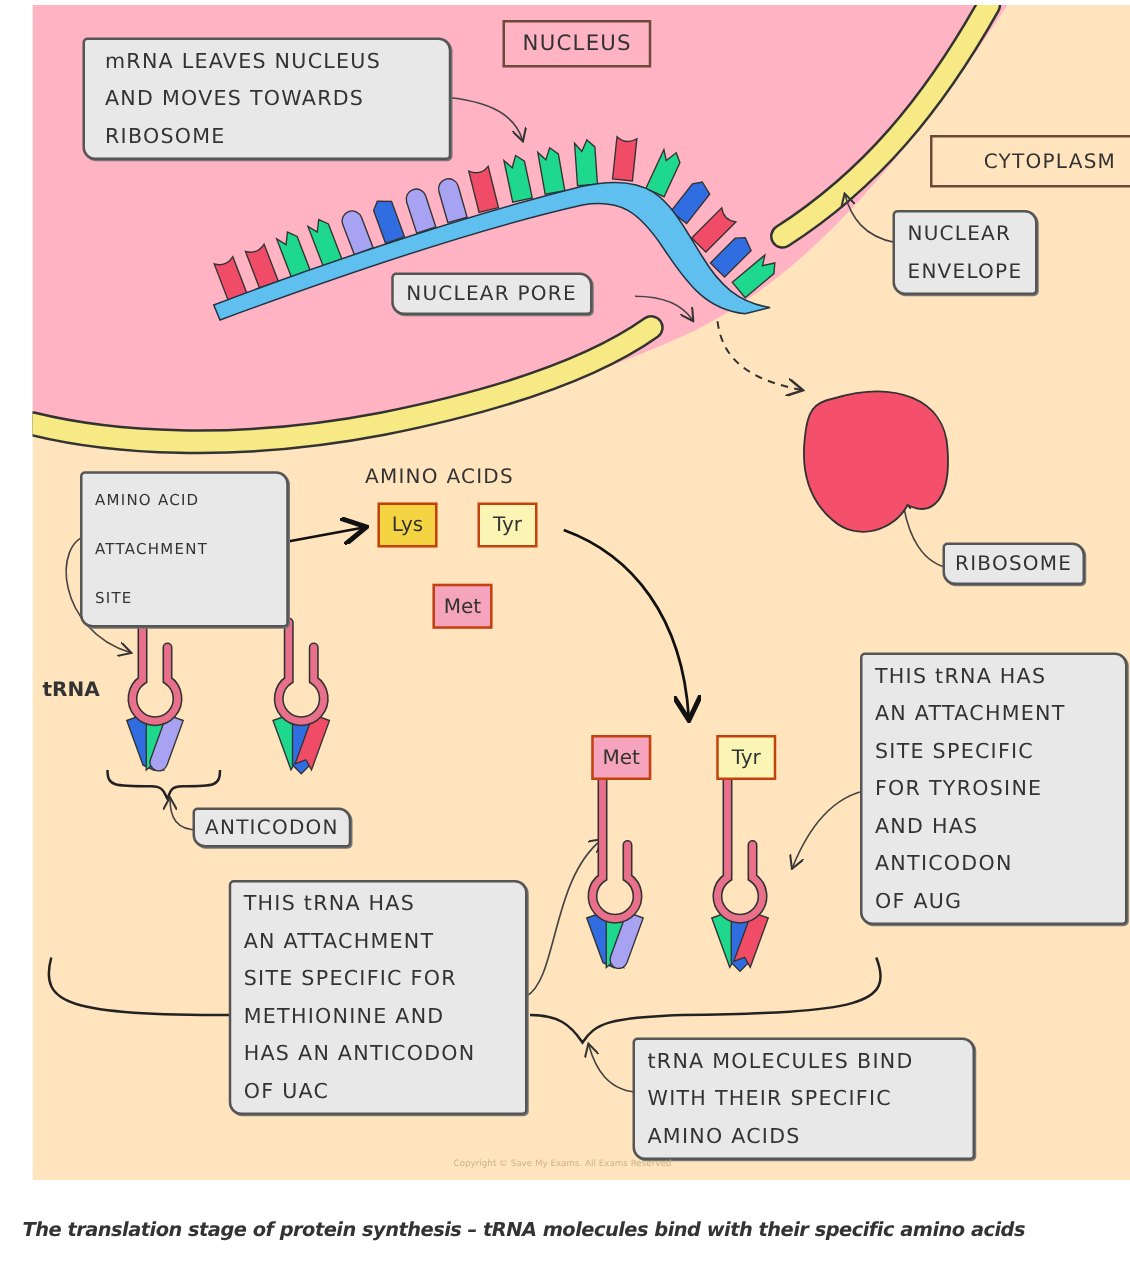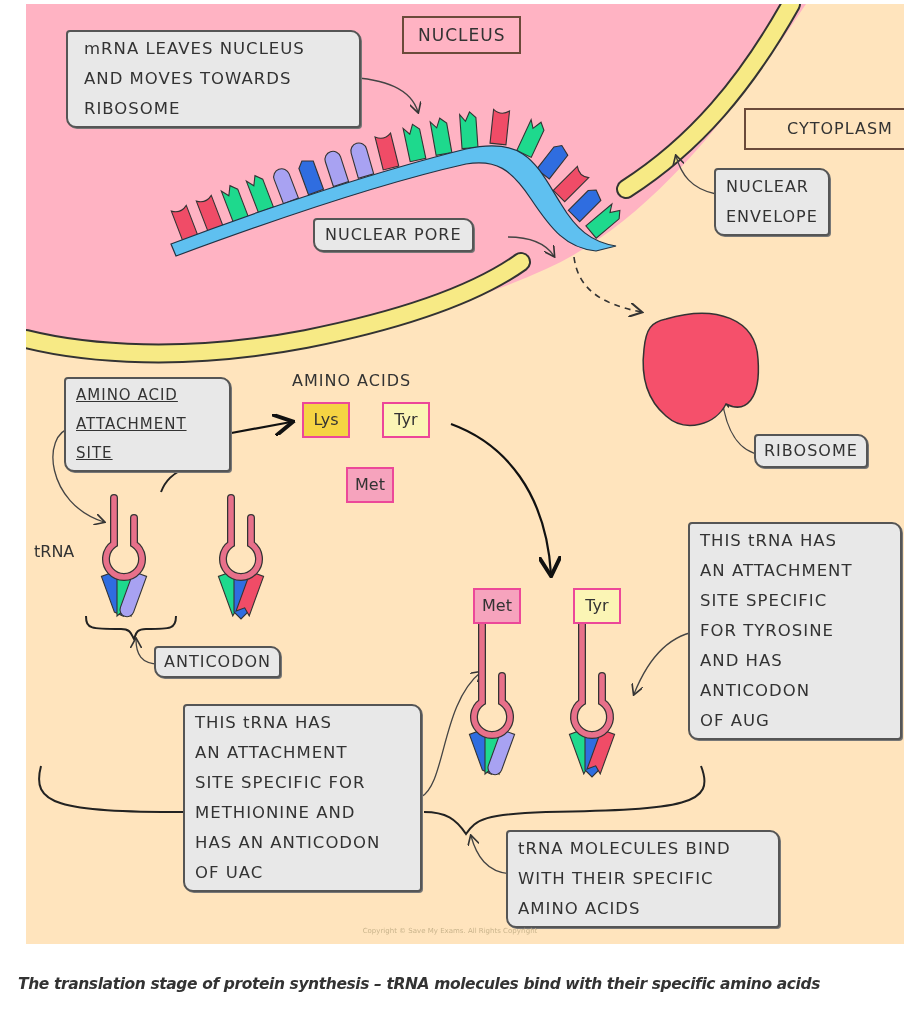--- a/index.html
+++ b/index.html
@@ -1,21 +1,21 @@
 <!DOCTYPE html>
 <html><head>
 <meta charset="utf-8">
 <style>
   html,body{margin:0;padding:0;background:#ffffff;}
   body{width:904px;height:1020px;position:relative;overflow:hidden;font-family:"DejaVu Sans",sans-serif;}
   #diagram{position:absolute;left:26px;top:4px;width:890px;height:940px;}
   .lbl{position:absolute;font-family:"DejaVu Sans",sans-serif;font-size:17px;color:#333;letter-spacing:1px;line-height:30px;white-space:pre-line;}
   .box{background:#e8e8e8;border:2px solid #555;border-radius:4px 10px 4px 10px;padding:2px 10px;box-shadow:1px 1px 0 #777;}
   .rect{border:2px solid #6b4a3a;background:transparent;padding:0 14px;}
-  .aa{position:absolute;font-family:"DejaVu Sans",sans-serif;font-size:16px;color:#333;border:2px solid #ec4899;text-align:center;line-height:32px;}
+  .aa{position:absolute;font-family:"DejaVu Sans",sans-serif;font-size:16px;color:#333;border:2px solid #c2410c;text-align:center;line-height:32px;}
   #caption{position:absolute;left:0;width:838px;top:975px;text-align:center;font-family:"DejaVu Sans",sans-serif;font-style:italic;font-weight:bold;font-size:15.5px;color:#333;letter-spacing:-0.4px;}
   #copyright{position:absolute;left:300px;width:300px;top:927px;text-align:center;font-size:7px;color:#c9b48c;}
 </style>
 </head>
 <body>
 
 <div id="diagram">
   <svg id="art" width="890" height="940" viewBox="0 0 890 940" style="position:absolute;left:0;top:0;">
     <defs>
       <marker id="ah" viewBox="0 0 10 10" refX="8" refY="5" markerWidth="9" markerHeight="9" orient="auto-start-reverse">
@@ -114,25 +114,25 @@
 
   <div class="lbl rect" style="left:376px;top:12px;line-height:34px;">NUCLEUS</div>
   <div class="lbl rect" style="left:718px;top:104px;line-height:38px;font-size:16px;padding-left:41px;">CYTOPLASM</div>
   <div class="lbl box" style="left:40px;top:26px;width:265px;font-size:16.5px;padding-left:16px;">mRNA  LEAVES  NUCLEUS
 AND  MOVES  TOWARDS
 RIBOSOME</div>
   <div class="lbl box" style="left:688px;top:164px;font-size:16px;">NUCLEAR
 ENVELOPE</div>
   <div class="lbl box" style="left:287px;top:214px;font-size:16px;line-height:26px;">NUCLEAR  PORE</div>
   <div class="lbl box" style="left:728px;top:430px;font-size:16px;line-height:28px;padding:1px 8px;">RIBOSOME</div>
-  <div class="lbl box" style="left:38px;top:373px;width:143px;font-size:15px;line-height:29px;text-decoration:underline;">AMINO   ACID
+  <div class="lbl box" style="left:38px;top:373px;width:143px;font-size:12px;line-height:39px;">AMINO   ACID
 ATTACHMENT
 SITE</div>
   <div class="lbl" style="left:266px;top:362px;font-size:16px;">AMINO   ACIDS</div>
-  <div class="lbl" style="left:8px;top:533px;font-size:16px;letter-spacing:0;">tRNA</div>
+  <div class="lbl" style="left:8px;top:533px;font-size:16px;letter-spacing:0;font-weight:bold;">tRNA</div>
   <div class="lbl box" style="left:128px;top:642px;font-size:16px;line-height:26px;padding:1px 8px;">ANTICODON</div>
   <div class="lbl box" style="left:662px;top:518px;width:190px;font-size:16.5px;">THIS  tRNA  HAS
 AN  ATTACHMENT
 SITE  SPECIFIC
 FOR  TYROSINE
 AND  HAS
 ANTICODON
 OF  AUG</div>
   <div class="lbl box" style="left:157px;top:700px;width:215px;font-size:16.5px;">THIS  tRNA  HAS
 AN  ATTACHMENT
@@ -145,14 +145,14 @@
 AMINO  ACIDS</div>
 
   <div class="aa aa-lys" style="left: 276px; top: 398px; width: 44px; background: rgb(245, 212, 67);">Lys</div>
   <div class="aa aa-tyr" style="left: 356px; top: 398px; width: 44px; background: rgb(251, 245, 181);">Tyr</div>
   <div class="aa aa-met" style="left: 320px; top: 463px; width: 44px; background: rgb(246, 163, 189);">Met</div>
   <div class="aa aa-met" style="left: 447px; top: 584px; width: 44px; background: rgb(246, 163, 189);">Met</div>
   <div class="aa aa-tyr" style="left: 547px; top: 584px; width: 44px; background: rgb(251, 245, 181);">Tyr</div>
 
   <div id="copyright-wrap"></div>
 </div>
-<div id="copyright">Copyright © Save My Exams. All Rights Copyright</div>
+<div id="copyright">Copyright © Save My Exams. All Exams Reserved</div>
 <div id="caption">The translation stage of protein synthesis – tRNA molecules bind with their specific amino acids</div>
 
 </body></html>

